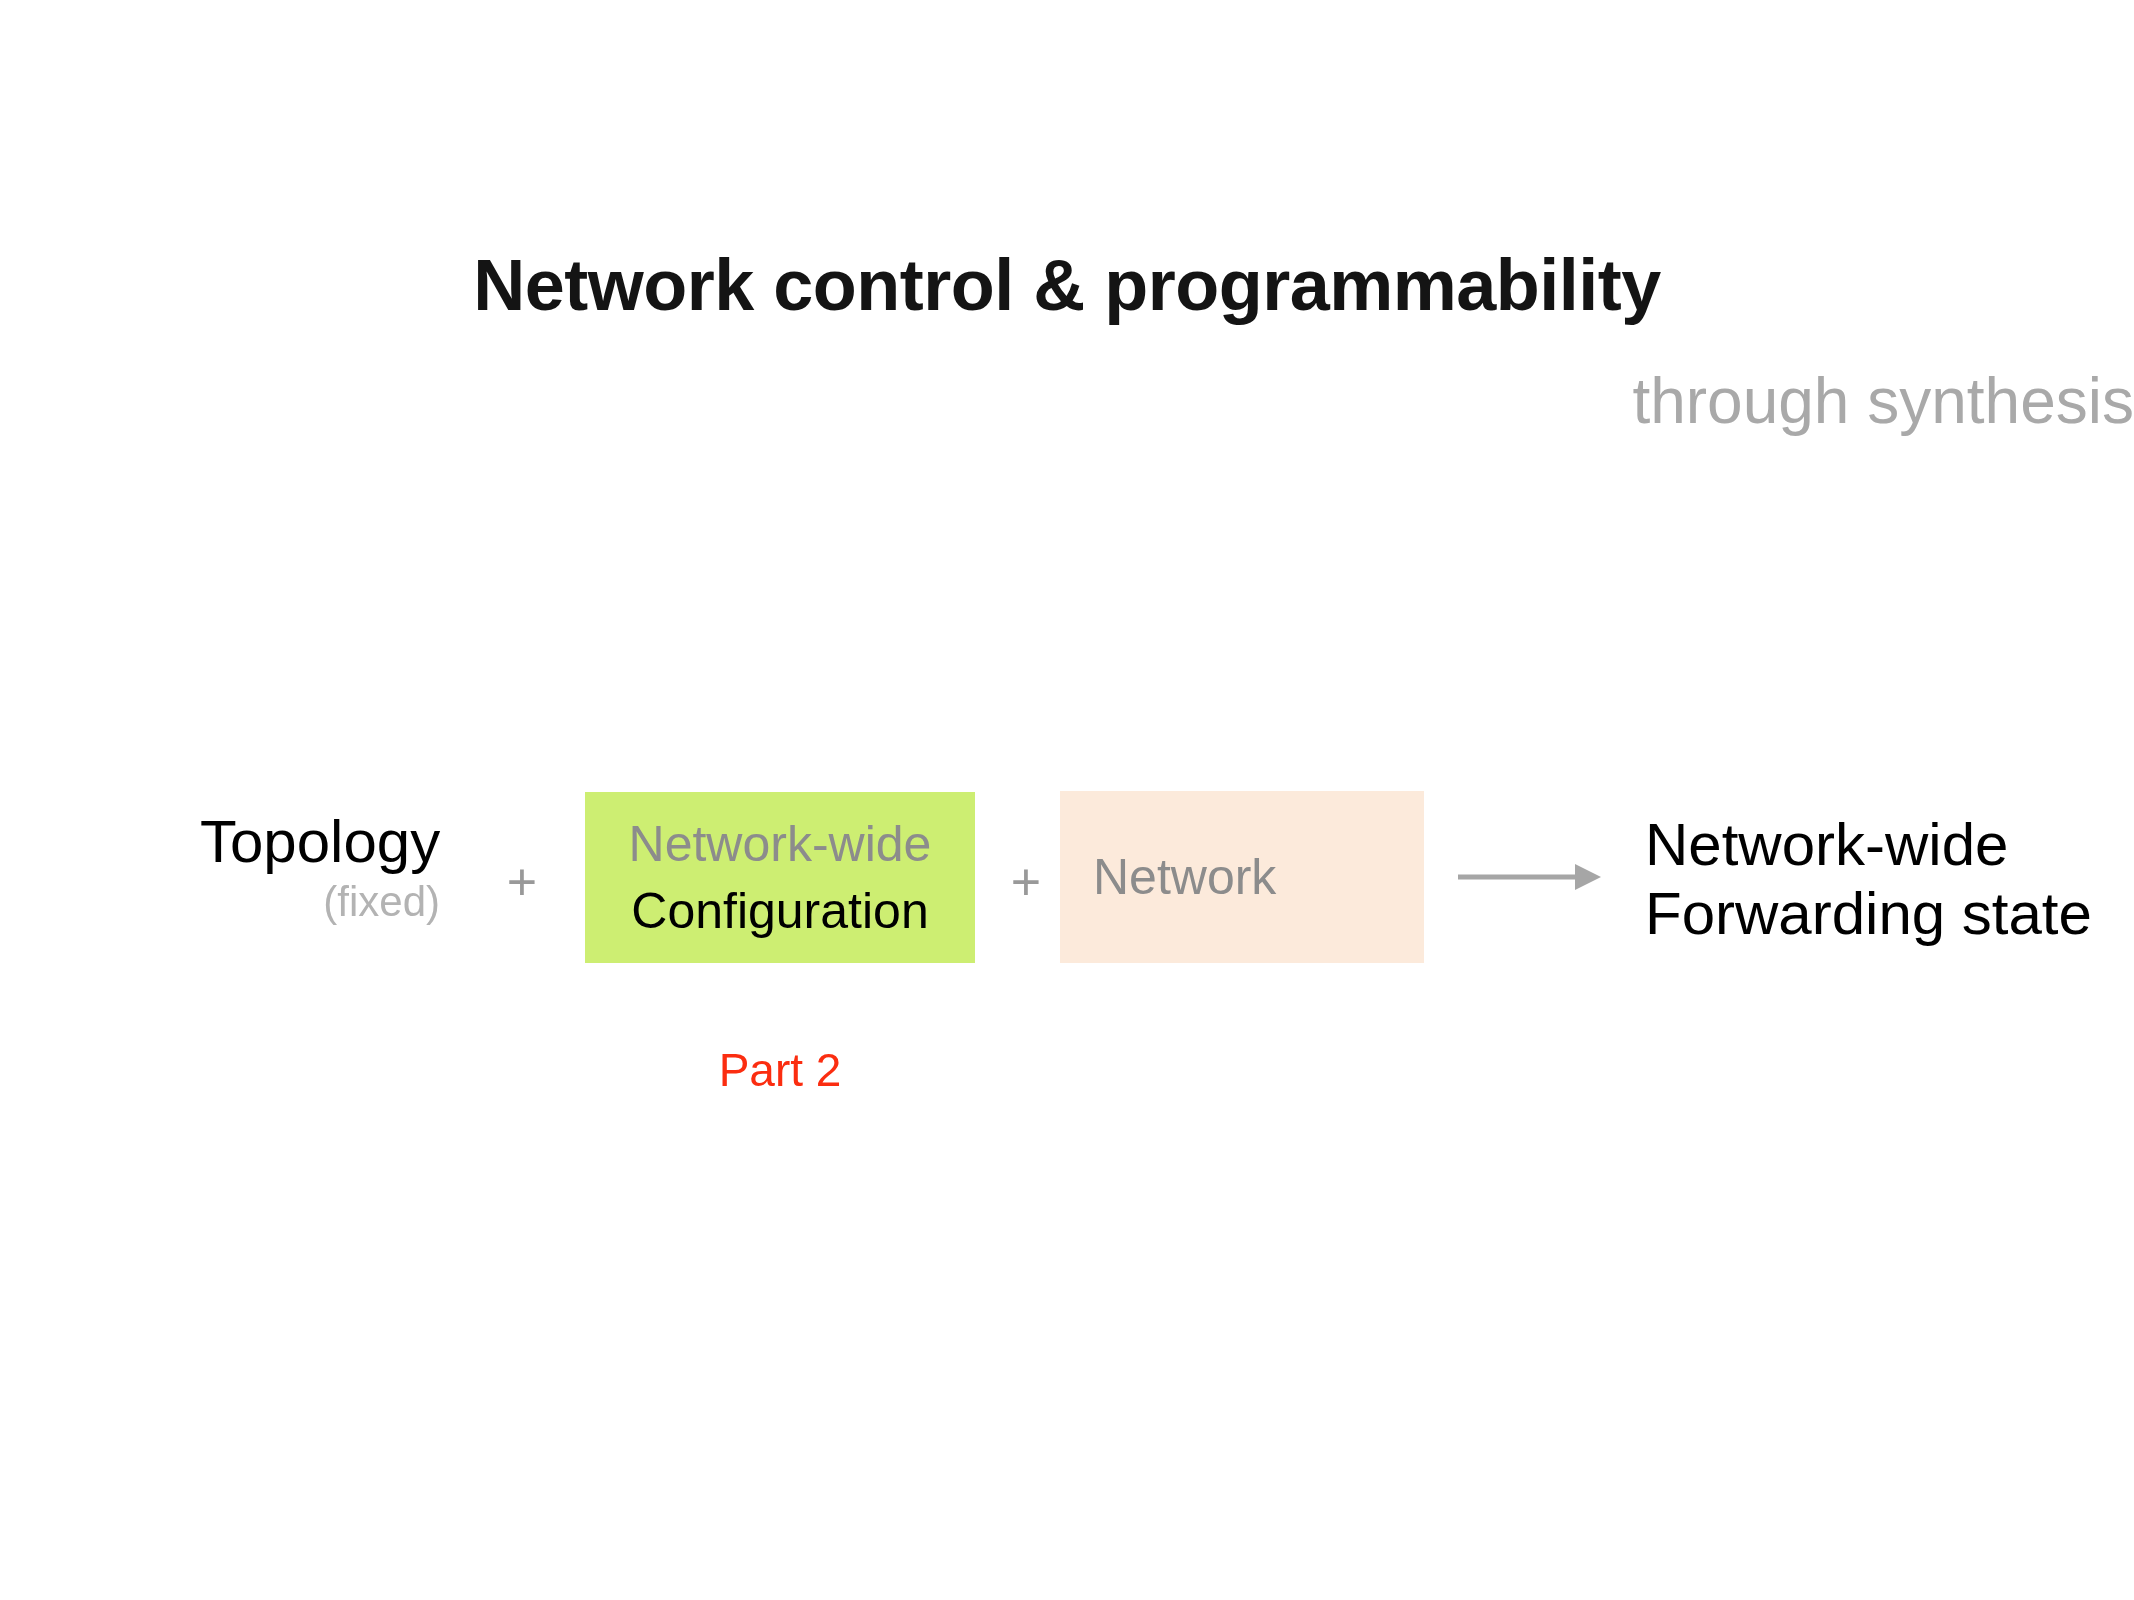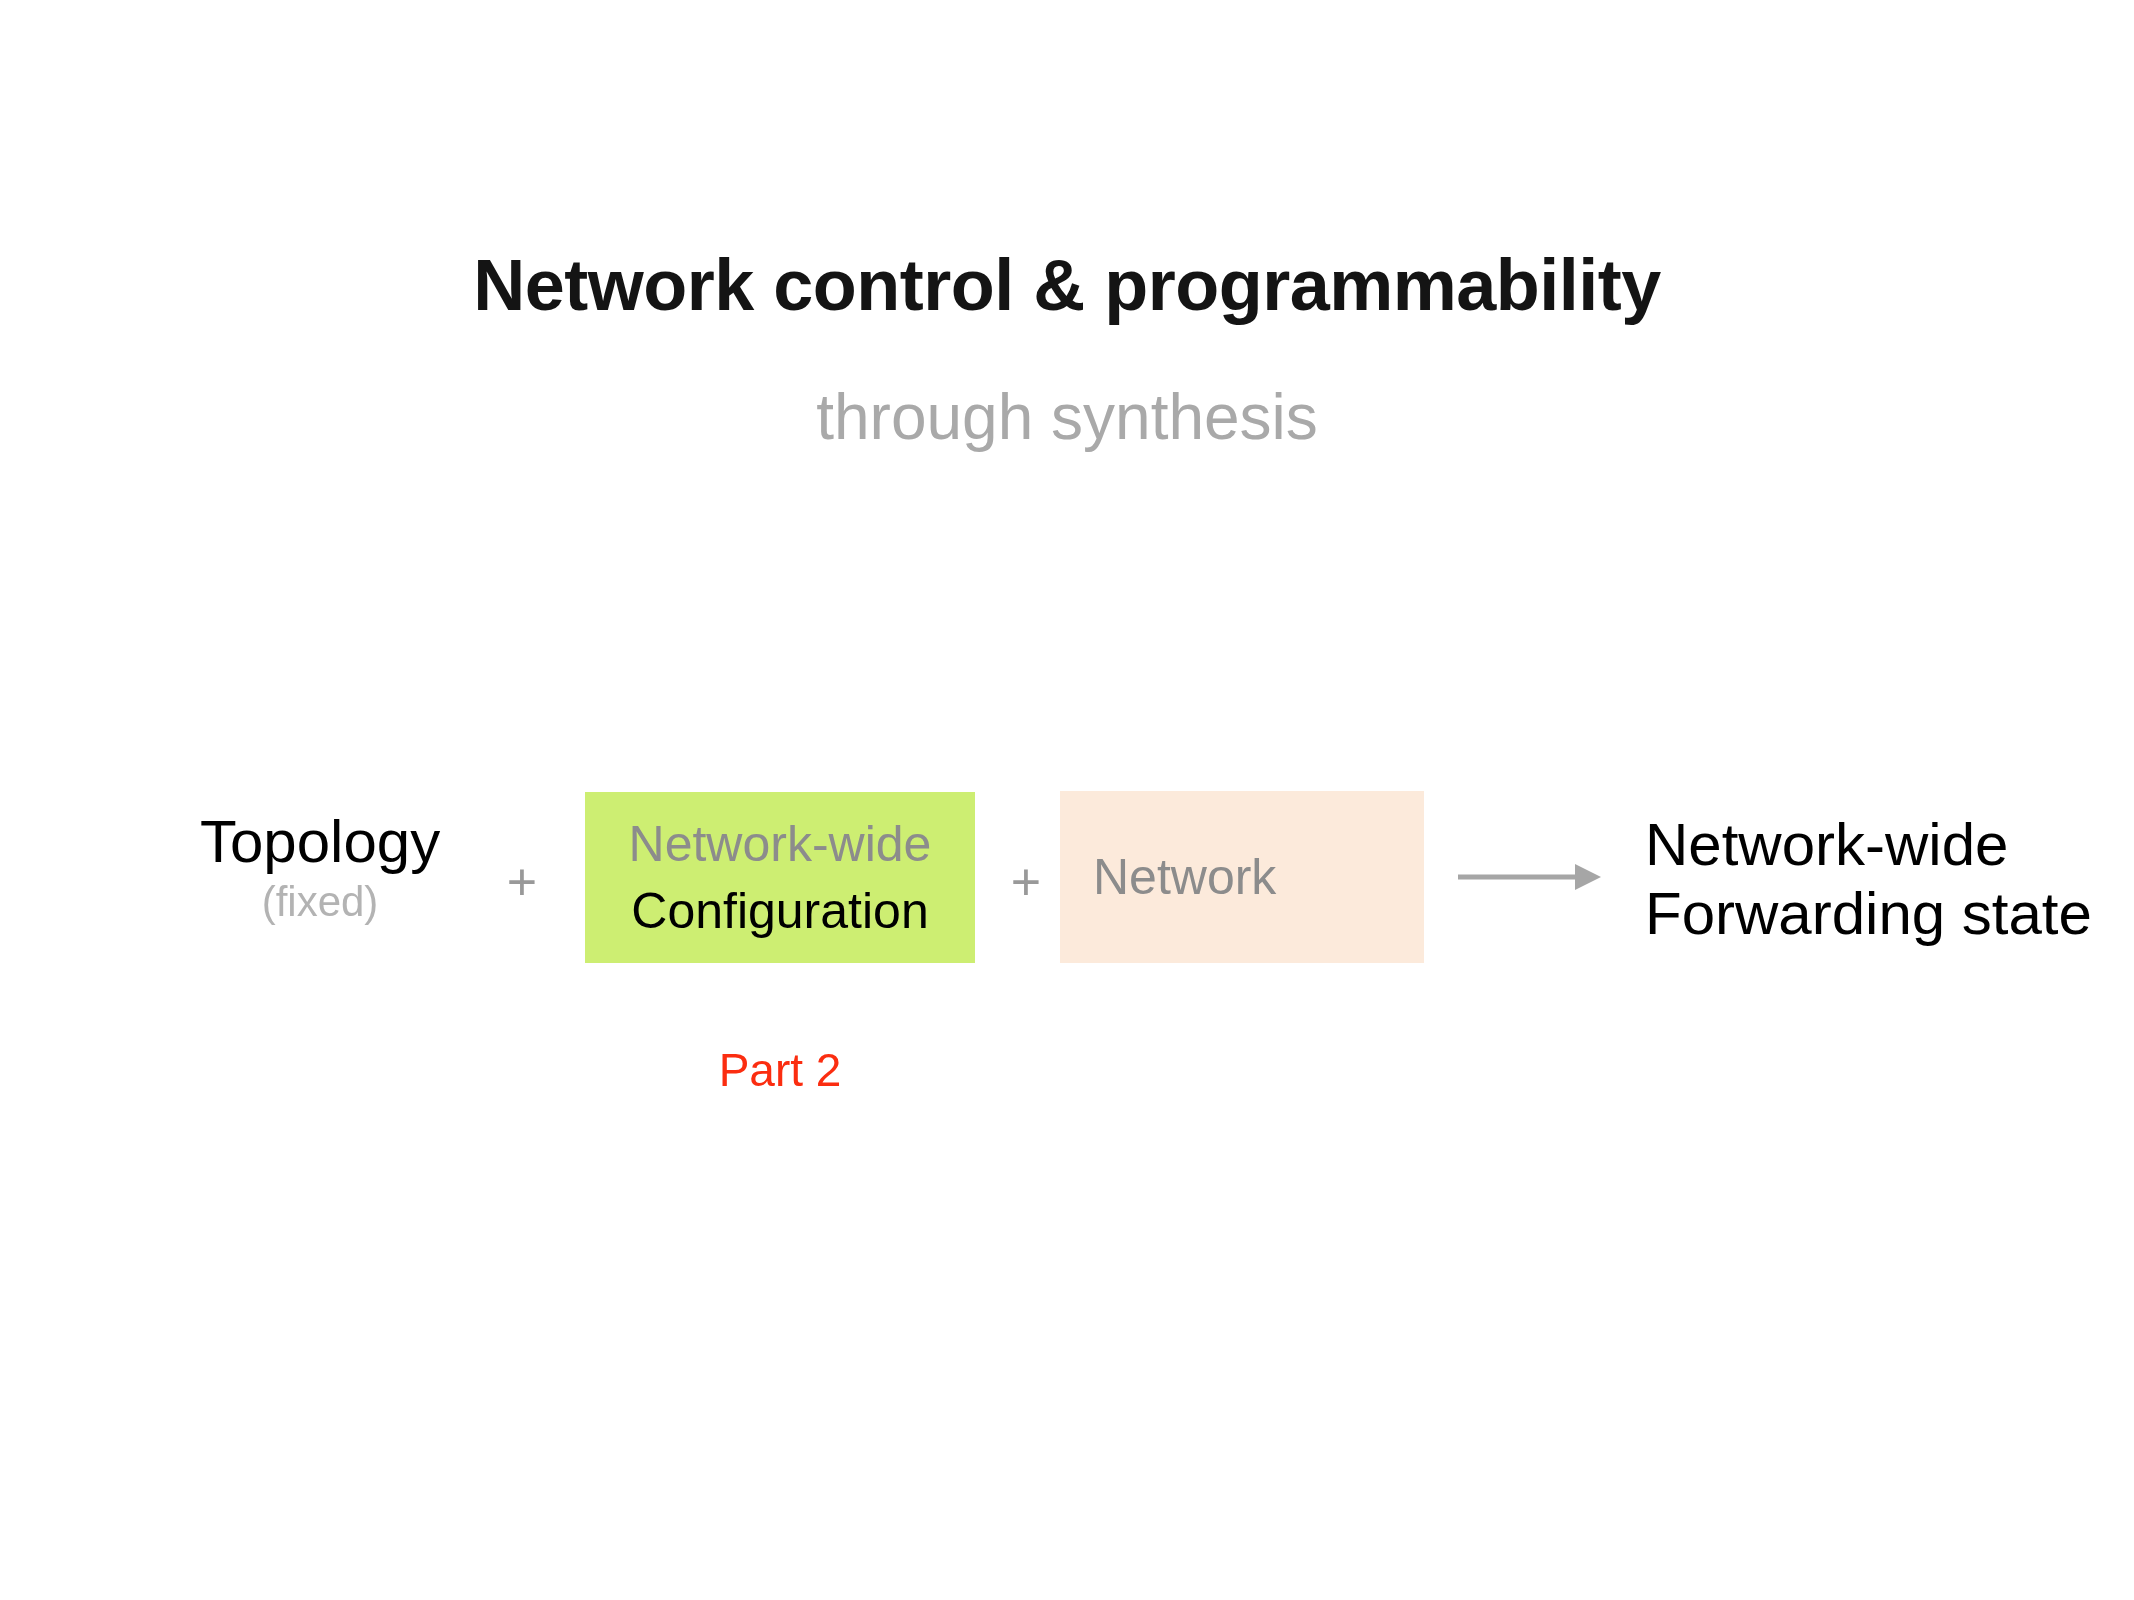--- a/index.html
+++ b/index.html
@@ -30,32 +30,32 @@
     top: 244px;
     text-align: center;
     font-size: 72px;
     font-weight: 600;
     letter-spacing: -0.5px;
     color: var(--title);
   }
   .subtitle {
     position: absolute;
     left: 0; right: 0;
-    top: 380px;
-    text-align: center;
+    top: 364px;
+    text-align: right;
     font-size: 64px;
     font-weight: 400;
     color: var(--subtitle);
   }
   .topology {
     position: absolute;
     left: 200px;
     top: 806px;
     width: 240px;
-    text-align: center;
+    text-align: right;
   }
   .topology-main {
     font-size: 60px;
     line-height: 72px;
     color: var(--black-text);
   }
   .topology-sub {
     font-size: 42px;
     line-height: 48px;
     color: var(--muted);

